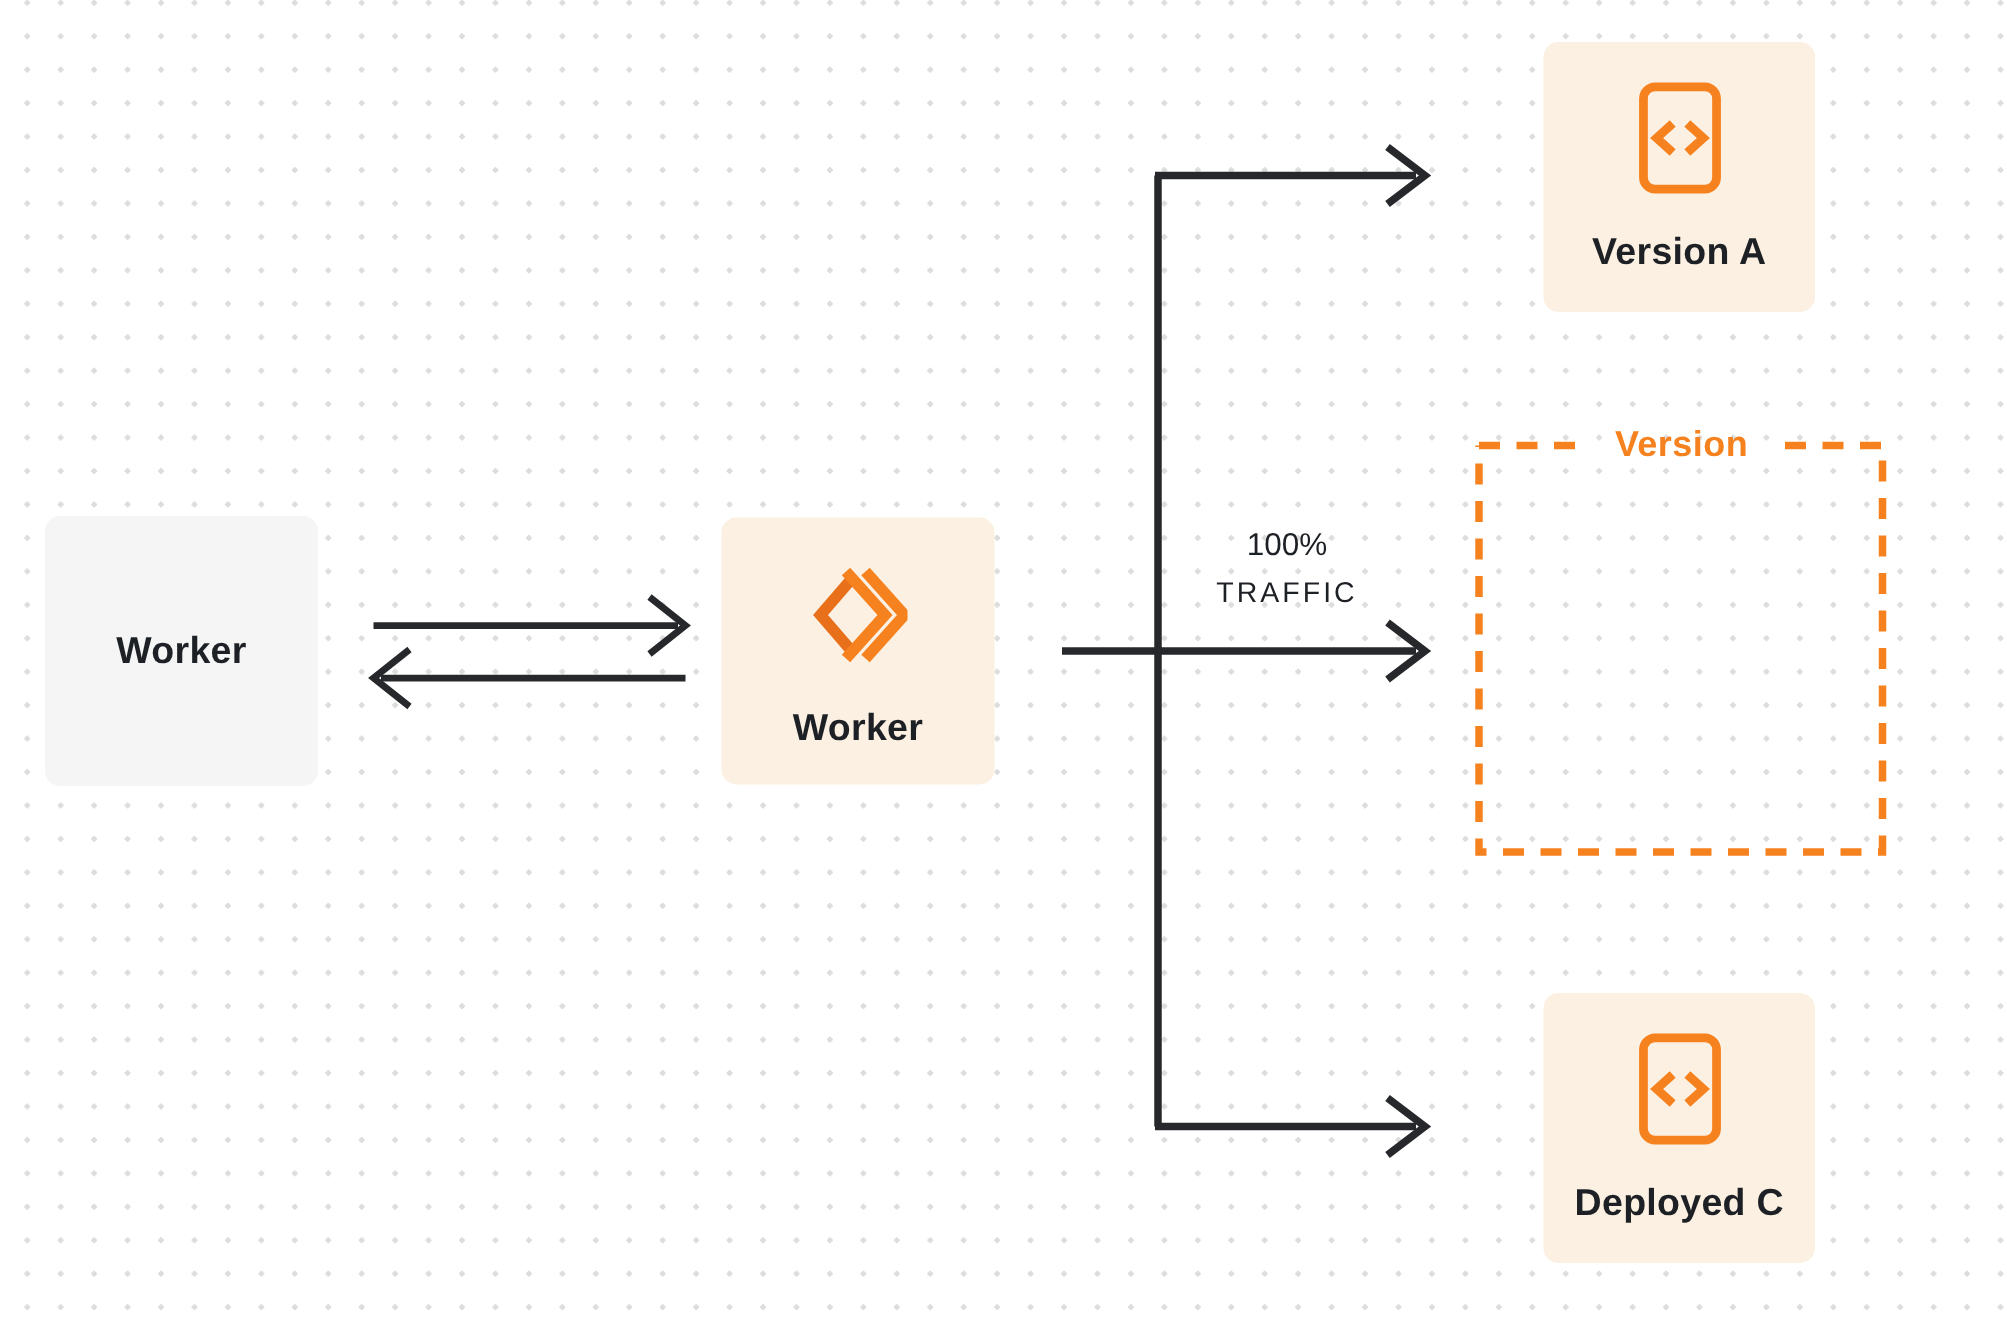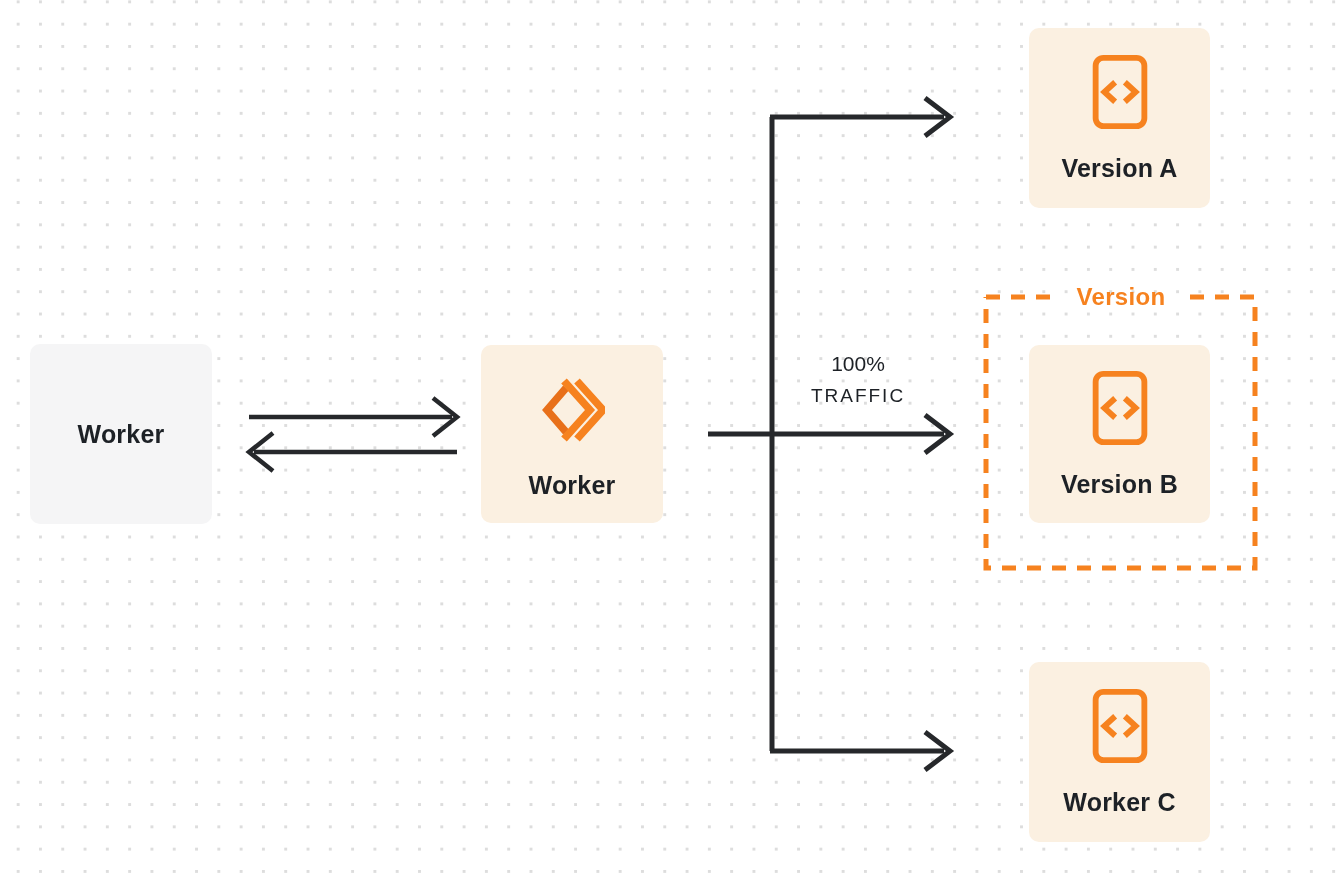--- a/index.html
+++ b/index.html
@@ -104,36 +104,28 @@
 
   <div class="node node-version node-version-a">
     <svg class="code-icon-svg" viewBox="0 0 58 78" xmlns="http://www.w3.org/2000/svg">
       <rect x="4" y="4" width="50" height="70" rx="8"></rect>
       <polyline points="24,29 13,39 24,49"></polyline>
       <polyline points="34,29 45,39 34,49"></polyline>
     </svg>
     <span class="node-label">Version A</span>
   </div>
 
-  <div class="node node-version node-version-b">
-    <svg class="code-icon-svg" viewBox="0 0 58 78" xmlns="http://www.w3.org/2000/svg">
-      <rect x="4" y="4" width="50" height="70" rx="8"></rect>
-      <polyline points="24,29 13,39 24,49"></polyline>
-      <polyline points="34,29 45,39 34,49"></polyline>
-    </svg>
-    <span class="node-label">Version B</span>
-  </div>
 
   <div class="node node-version node-version-c">
     <svg class="code-icon-svg" viewBox="0 0 58 78" xmlns="http://www.w3.org/2000/svg">
       <rect x="4" y="4" width="50" height="70" rx="8"></rect>
       <polyline points="24,29 13,39 24,49"></polyline>
       <polyline points="34,29 45,39 34,49"></polyline>
     </svg>
-    <span class="node-label">Worker C</span>
+    <span class="node-label">Deployed C</span>
   </div>
 
   <span class="deployed-label">Version</span>
 
   <div class="traffic-label">
     <div class="traffic-line1">100%</div>
     <div class="traffic-line2">TRAFFIC</div>
   </div>
 
 </div>

